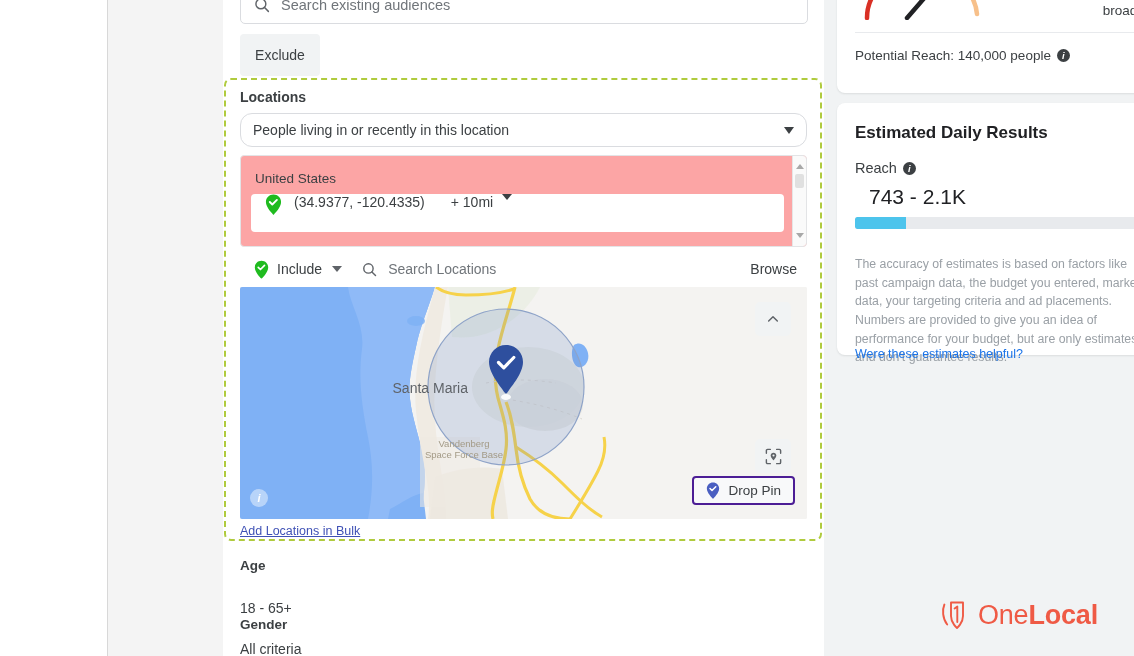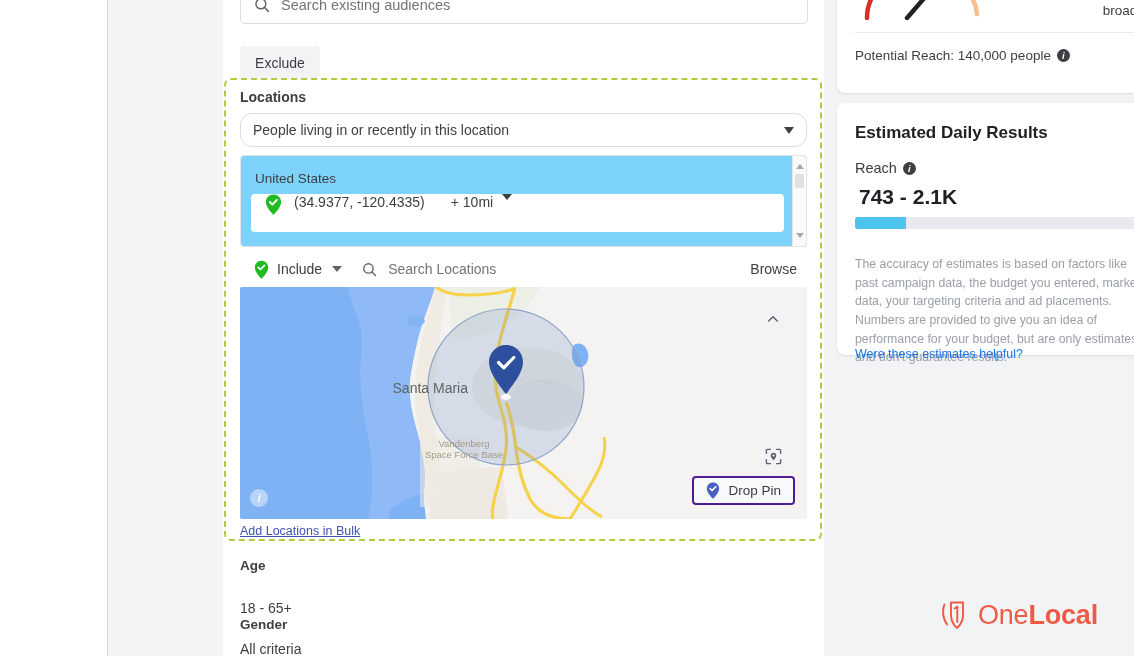--- a/index.html
+++ b/index.html
@@ -24,24 +24,24 @@
   .search-audiences {
     position:absolute; left:240px; top:-14px; width:568px; height:38px;
     border:1px solid #dadce0; border-radius:5px; background:#fff;
     display:flex; align-items:center; padding:0 12px;
   }
   .search-audiences .ico { width:18px; height:18px; margin-right:10px; flex:none; }
   .search-audiences .ph { font-size:14.5px; color:#70757a; }
 
   
   .exclude-btn {
-    position:absolute; left:240px; top:34px; width:80px; height:33px;
+    position:absolute; left:240px; top:34px; width:80px; height:42px;
     background:#f1f3f4; border:none; border-radius:4px;
     font-family:"Liberation Sans", sans-serif; font-size:14px; color:#3c4043;
-    cursor:pointer; display:flex; align-items:center; justify-content:center;margin-top:12px;
+    cursor:pointer; display:flex; align-items:center; justify-content:center;
   }
 
   
   .loc-highlight {
     position:absolute; left:224px; top:78px; width:598px; height:463px;
     border:2px dashed #b0cb3e; border-radius:7px; background:transparent;
     pointer-events:none;
   }
 
   .loc-title { position:absolute; left:240px; top:89px; font-size:14px; font-weight:bold; color:#3c4043;text-align:right; }
@@ -52,21 +52,21 @@
     border:1px solid #dadce0; border-radius:12px; background:#fff;
     display:flex; align-items:center; padding:0 12px; cursor:pointer;
   }
   .loc-select .lbl { font-size:14px; color:#3c4043; flex:1; }
   .caret { width:0; height:0; border-left:5.5px solid transparent; border-right:5.5px solid transparent;
            border-top:7px solid #3c4043; }
 
   
   .chips-panel {
     position:absolute; left:240px; top:155px; width:567px; height:92px;
-    background:#7dd3fc; border:1px solid #e3e4e6; border-radius:4px;
+    background:#fca5a5; border:1px solid #e3e4e6; border-radius:4px;
     overflow:hidden;
   }
   .country-label { position:absolute; left:14px; top:15px; font-size:13.5px; color:#3c4043; }
   .chip {
     position:absolute; left:10px; top:38px; width:533px; height:38px;
     background:#fff; border-radius:4px; display:flex; align-items:flex-start; padding:0 14px;
   }
   .chip .pin { margin-right:12px; flex:none; }
   .chip .coords { font-size:14px; color:#3c4043; }
   .chip .radius { font-size:14px; color:#3c4043; margin-left:26px; }
@@ -134,21 +134,21 @@
   .broad-note { position:absolute; right:16px; top:81px; font-size:13.5px; color:#3c4043; }
   .gauge { position:absolute; left:18px; top:58px; width:160px; height:40px; }
   .divider { position:absolute; left:18px; right:0; top:110px; height:1px; background:#e8eaed; }
   .potential { position:absolute; left:18px; top:126px; font-size:13.5px; color:#3c4043;
                display:flex; align-items:center; }
 
   .card-daily { top:103px; width:320px; height:252px; }
   .daily-title { position:absolute; left:18px; top:20px; font-size:17px; font-weight:bold; color:#202124; }
   .reach-row { position:absolute; left:18px; top:57px; font-size:14.5px; color:#3c4043;
                display:flex; align-items:center; }
-  .reach-val { position:absolute; left:22px; top:82px; font-size:21px; font-weight:bold; color:#202124; }
+  .reach-val { position:absolute; left:32px; top:82px; font-size:21px; font-weight:normal; color:#202124; }
   .bar-track { position:absolute; left:18px; top:114px; width:286px; height:12px;
                background:#e8eaed; border-radius:2px; overflow:hidden; }
   .bar-fill { height:100%; background:#4dc4ec; border-radius:2px 0 0 2px; }
   .disclaimer { position:absolute; left:18px; top:152px; width:292px; font-size:12.3px;
                 line-height:1.52; color:#9aa0a6; }
   .helpful { position:absolute; left:18px; top:244px; font-size:12.5px; color:#1a73e8; cursor:pointer; }
 
   .info-i { display:inline-flex; align-items:center; justify-content:center;
             width:13px; height:13px; border-radius:50%; background:#3c4043; color:#fff;
             font-size:9.5px; font-weight:bold; font-style:italic; margin-left:6px; flex:none; }

